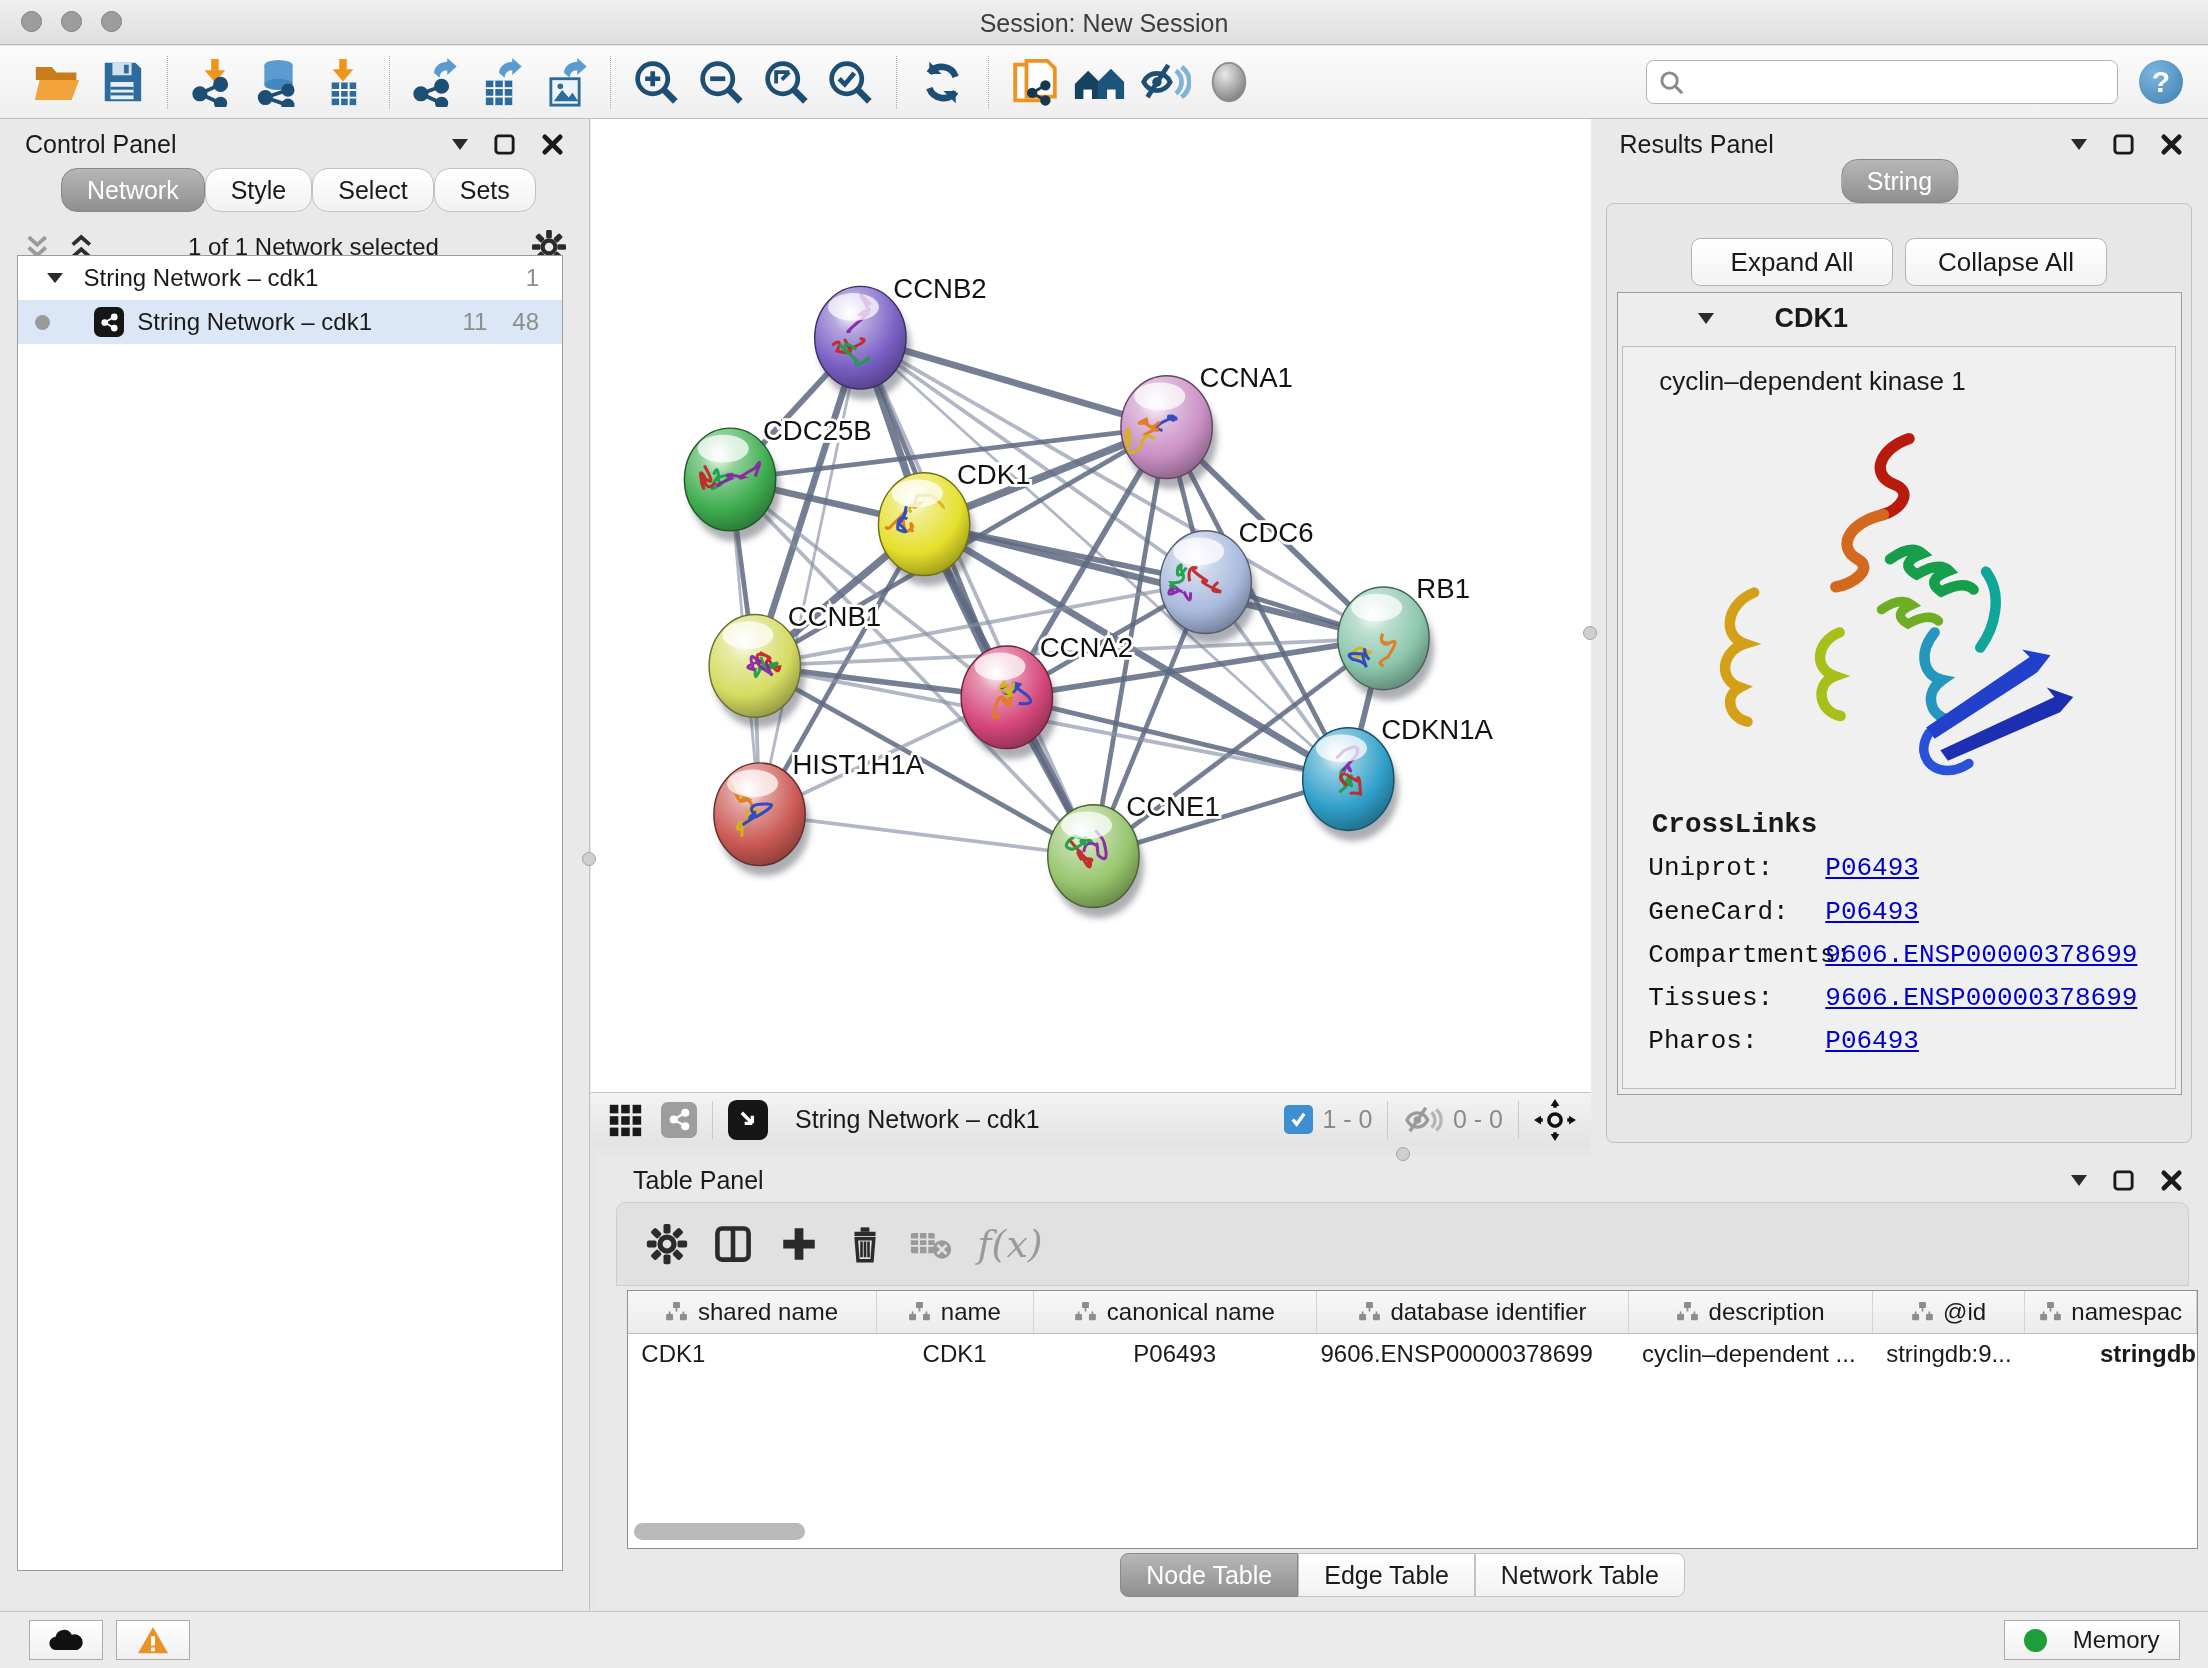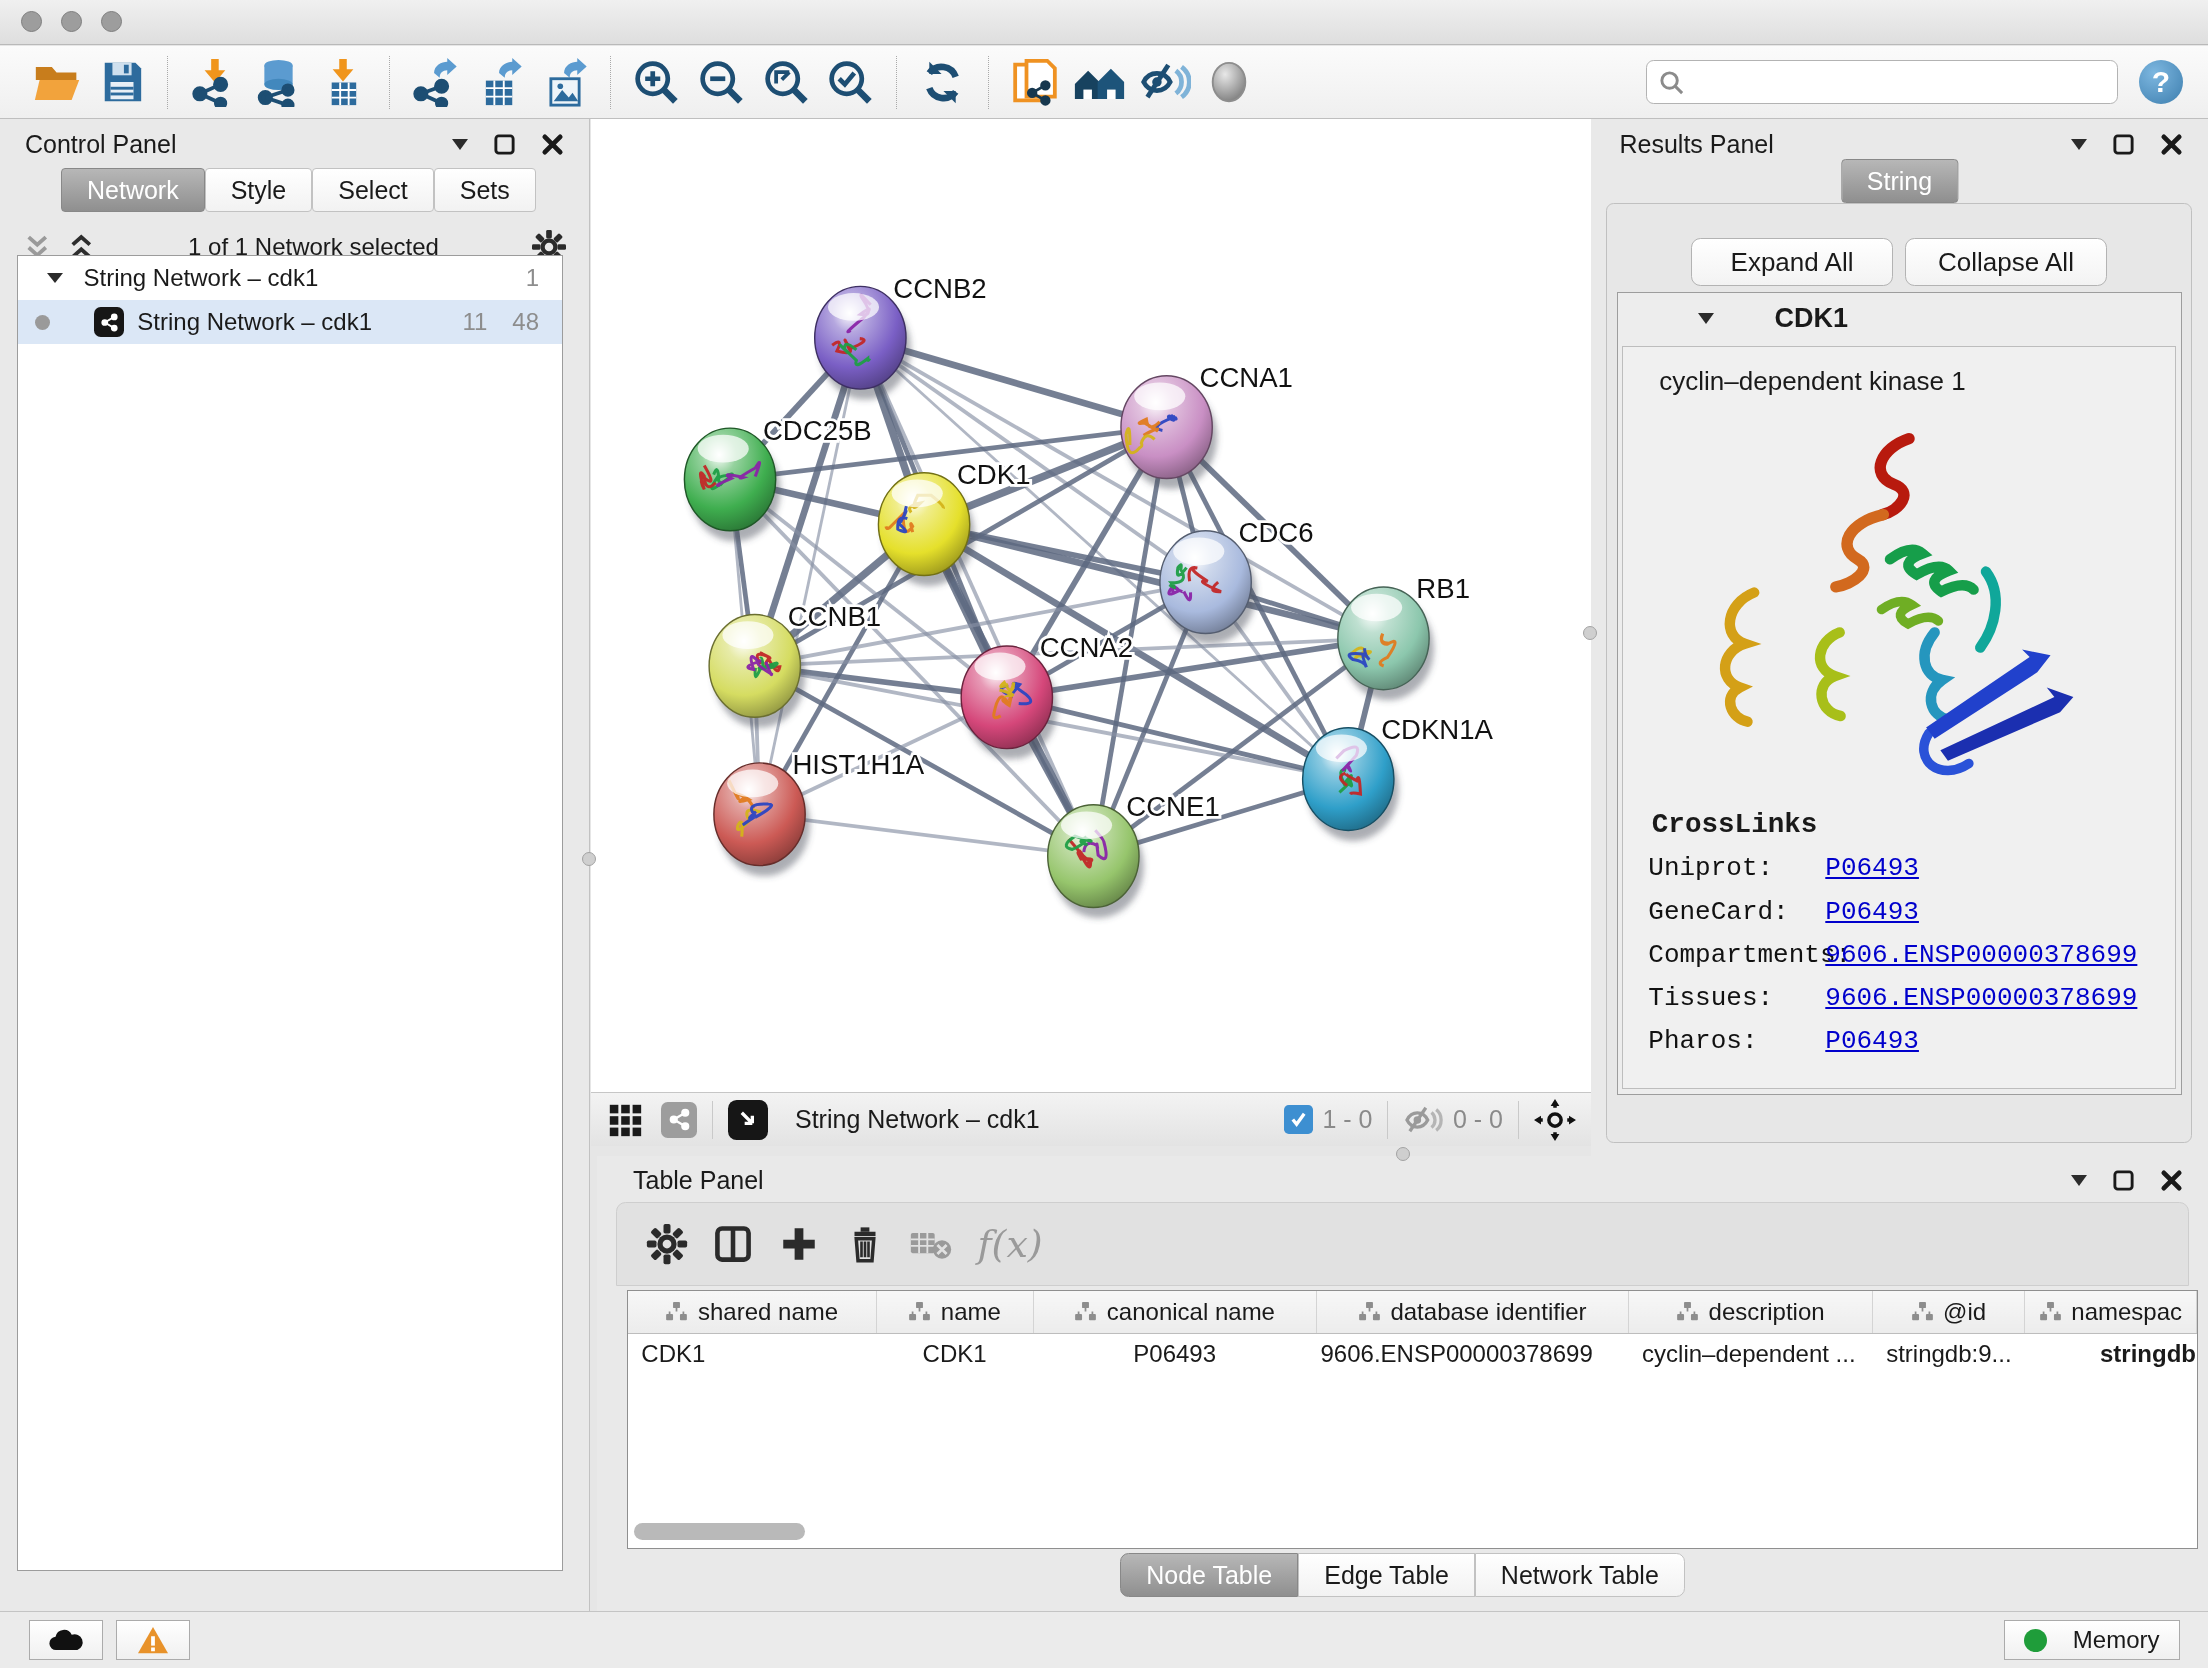--- a/index.html
+++ b/index.html
@@ -17,21 +17,21 @@
   .tbtn { width:55px; height:55px; display:flex; align-items:center; justify-content:center; margin:0 4.8px; border-radius:5.7px; }
   .tbtn svg { display:block; }
   .vsep { width:1px; height:53px; margin:0 13.3px; border-left:1.9px dotted #a9a9a9; }
   .searchbox { margin-left:auto; width:472px; height:44px; background:#fff; border:1px solid #b3b3b3; border-radius:7.6px; display:flex; align-items:center; padding:0 11.4px; }
   .searchbox input { border:none; outline:none; flex:1; font-size:23px; margin-left:9.5px; font-family:"Liberation Sans",sans-serif; background:transparent; }
   .helpbtn { width:44px; height:44px; margin-left:21px; border-radius:50%; background:radial-gradient(circle at 35% 30%, #7db7e0, #3d7eae); color:#fff; font-size:30px; font-weight:bold; display:flex; align-items:center; justify-content:center; }
 
   
   .panel-head { display:flex; align-items:center; font-size:25px; color:#1a1a1a; }
   .phc { display:flex; gap:25px; margin-left:auto; align-items:center; }
-  .tab { height:44px; padding:0 25px; background:linear-gradient(#ffffff,#f2f2f2); border:1px solid #c2c2c2; display:flex; align-items:center; font-size:25px; border-radius:4px; }
+  .tab { height:44px; padding:0 25px; background:linear-gradient(#ffffff,#f2f2f2); border:1px solid #c2c2c2; display:flex; align-items:center; font-size:25px; border-radius:16px; }
   .tab.sel { background:linear-gradient(#b7b7b7,#8f8f8f); color:#fff; border-color:#888; }
 
   
   .control-panel { left:0; top:119px; width:590px; height:1492px; background:#e9e9e9; border-right:1px solid #c2c2c2; }
   .cp-tabs { position:absolute; left:61px; top:49px; display:flex; }
   .cp-sub { position:absolute; left:23px; right:23px; top:107px; height:42px; display:flex; align-items:center; }
   .cp-list { position:absolute; left:17px; top:136px; width:546px; height:1316px; background:#fff; border:1px solid #9c9c9c; }
   .row { height:44px; display:flex; align-items:center; font-size:24px; }
   .row .cnt { color:#8d8d8d; }
   .row.sel { background:#dbe7f6; }
@@ -80,20 +80,21 @@
   .grip { position:absolute; width:14.3px; height:14.3px; border-radius:50%; background:#cfcfcf; border:1px solid #a3a3a3; }
   .tri { width:0; height:0; border-left:8.6px solid transparent; border-right:8.6px solid transparent; border-top:11.4px solid #2b2b2b; }
 </style>
 </head>
 <body>
 
 <div class="abs titlebar">
   <div class="tl-dot" style="left:21px"></div>
   <div class="tl-dot" style="left:61px"></div>
   <div class="tl-dot" style="left:101px"></div>
+  <div class="win-title">Session: New Session</div>
 </div>
 
 <div class="abs toolbar">
   <div class="tbtn">
     <svg width="49" height="46" viewBox="0 0 52 48">
       <path d="M3 8h17l5 6h21v8H3z" fill="#c87d1c"></path>
         <path d="M7 22h42l-8 21H2z" fill="#f2a33c"></path>
     </svg>
   </div>
   <div class="tbtn">

